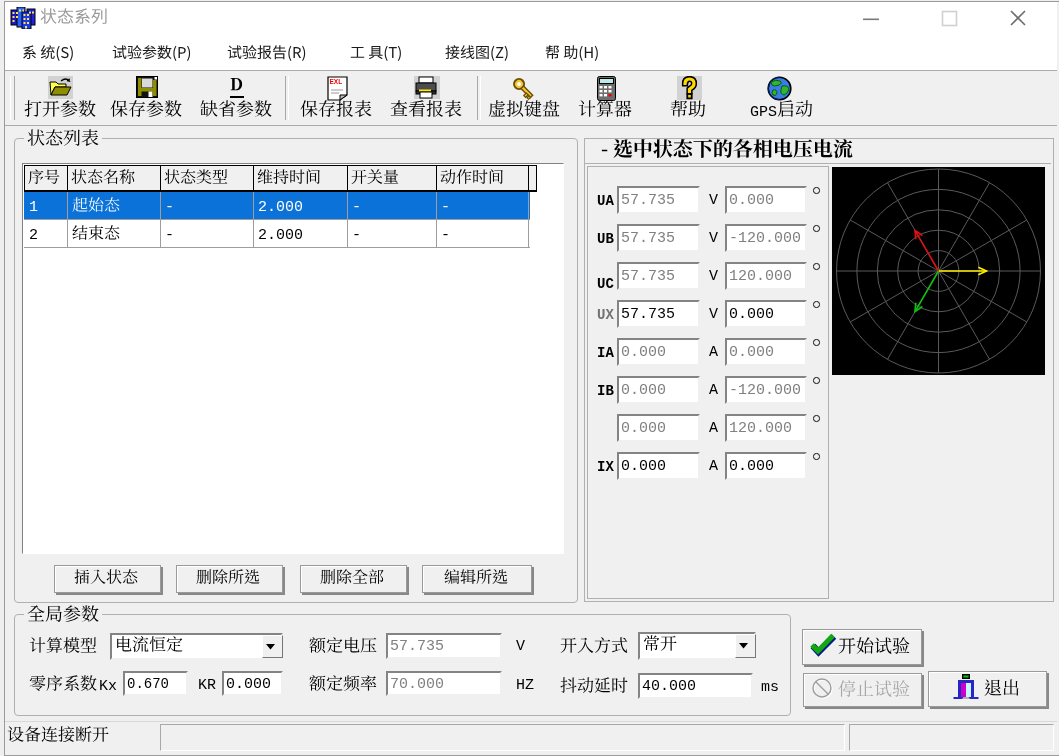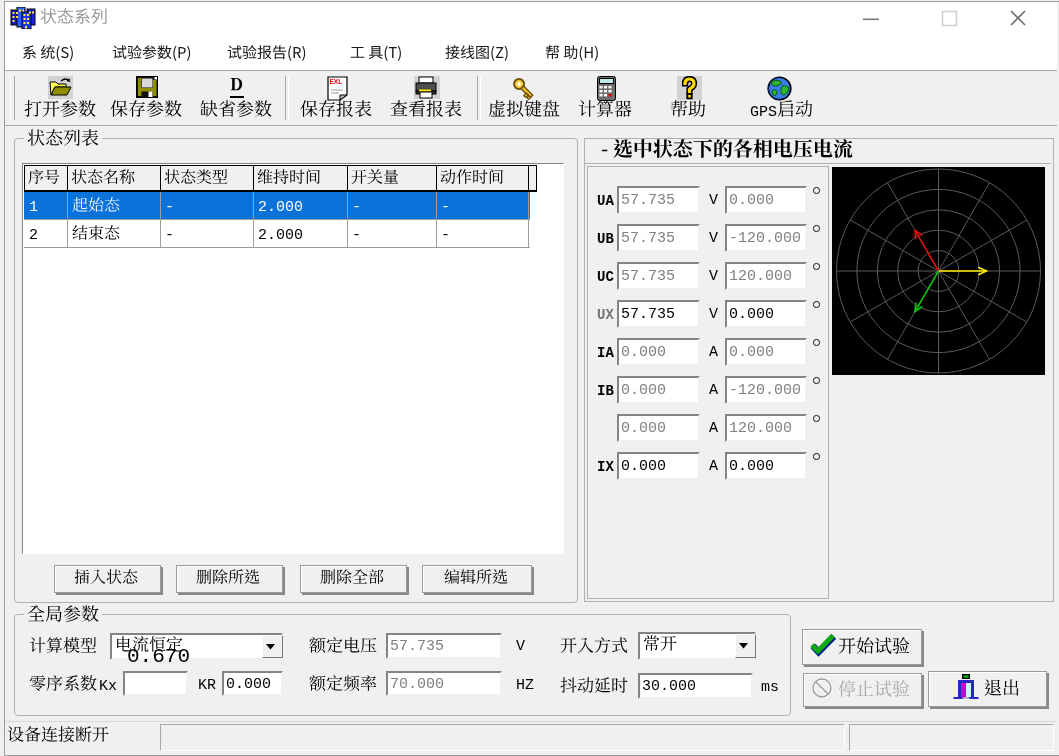--- a/index.html
+++ b/index.html
@@ -613,21 +613,21 @@
 <div style="position:absolute;left:725px;top:186px;width:82px;height:28px;background:#fff;border:2px solid;border-color:#848484 #f0f0f0 #f0f0f0 #848484;box-sizing:border-box"></div>
 <div style="position:absolute;left:729px;top:192px;font-family:'Liberation Mono',monospace;font-size:15px;font-weight:normal;color:#808080;line-height:17px;white-space:pre">0.000</div>
 <div style="position:absolute;left:813px;top:187px;width:4.5px;height:4.5px;border:1.2px solid #111;border-radius:50%"></div>
 <div style="position:absolute;left:597px;top:231px;font-family:'Liberation Mono',monospace;font-size:14px;font-weight:bold;color:#000;line-height:16px;white-space:pre">UB</div>
 <div style="position:absolute;left:617px;top:224px;width:83px;height:28px;background:#fff;border:2px solid;border-color:#848484 #f0f0f0 #f0f0f0 #848484;box-sizing:border-box"></div>
 <div style="position:absolute;left:621px;top:230px;font-family:'Liberation Mono',monospace;font-size:15px;font-weight:normal;color:#808080;line-height:17px;white-space:pre">57.735</div>
 <div style="position:absolute;left:709px;top:230px;font-family:'Liberation Mono',monospace;font-size:15px;font-weight:normal;color:#000;line-height:17px;white-space:pre">V</div>
 <div style="position:absolute;left:725px;top:224px;width:82px;height:28px;background:#fff;border:2px solid;border-color:#848484 #f0f0f0 #f0f0f0 #848484;box-sizing:border-box"></div>
 <div style="position:absolute;left:729px;top:230px;font-family:'Liberation Mono',monospace;font-size:15px;font-weight:normal;color:#808080;line-height:17px;white-space:pre">-120.000</div>
 <div style="position:absolute;left:813px;top:225px;width:4.5px;height:4.5px;border:1.2px solid #111;border-radius:50%"></div>
-<div style="position:absolute;left:597px;top:269px;font-family:'Liberation Mono',monospace;font-size:14px;font-weight:bold;color:#000;line-height:16px;white-space:pre">UC</div>
+<div style="position:absolute;left:597px;top:276px;font-family:'Liberation Mono',monospace;font-size:14px;font-weight:bold;color:#000;line-height:16px;white-space:pre">UC</div>
 <div style="position:absolute;left:617px;top:262px;width:83px;height:28px;background:#fff;border:2px solid;border-color:#848484 #f0f0f0 #f0f0f0 #848484;box-sizing:border-box"></div>
 <div style="position:absolute;left:621px;top:268px;font-family:'Liberation Mono',monospace;font-size:15px;font-weight:normal;color:#808080;line-height:17px;white-space:pre">57.735</div>
 <div style="position:absolute;left:709px;top:268px;font-family:'Liberation Mono',monospace;font-size:15px;font-weight:normal;color:#000;line-height:17px;white-space:pre">V</div>
 <div style="position:absolute;left:725px;top:262px;width:82px;height:28px;background:#fff;border:2px solid;border-color:#848484 #f0f0f0 #f0f0f0 #848484;box-sizing:border-box"></div>
 <div style="position:absolute;left:729px;top:268px;font-family:'Liberation Mono',monospace;font-size:15px;font-weight:normal;color:#808080;line-height:17px;white-space:pre">120.000</div>
 <div style="position:absolute;left:813px;top:263px;width:4.5px;height:4.5px;border:1.2px solid #111;border-radius:50%"></div>
 <div style="position:absolute;left:597px;top:307px;font-family:'Liberation Mono',monospace;font-size:14px;font-weight:bold;color:#737373;line-height:16px;white-space:pre">UX</div>
 <div style="position:absolute;left:617px;top:300px;width:83px;height:28px;background:#fff;border:2px solid;border-color:#848484 #f0f0f0 #f0f0f0 #848484;box-sizing:border-box"></div>
 <div style="position:absolute;left:621px;top:306px;font-family:'Liberation Mono',monospace;font-size:15px;font-weight:normal;color:#000;line-height:17px;white-space:pre">57.735</div>
 <div style="position:absolute;left:709px;top:306px;font-family:'Liberation Mono',monospace;font-size:15px;font-weight:normal;color:#000;line-height:17px;white-space:pre">V</div>
@@ -747,21 +747,21 @@
       <g transform="scale(0.017) translate(0,855)" fill="#000">
         <use href="#s96f6" x="0"></use>
         <use href="#s5e8f" x="1000"></use>
         <use href="#s7cfb" x="2000"></use>
         <use href="#s6570" x="3000"></use>
       </g>
     </svg>
   </div>
 <div style="position:absolute;left:99px;top:678px;font-family:'Liberation Mono',monospace;font-size:15px;font-weight:normal;color:#000;line-height:17px;white-space:pre">Kx</div>
 <div style="position:absolute;left:123px;top:671px;width:65px;height:25px;background:#fff;border:2px solid;border-color:#848484 #f0f0f0 #f0f0f0 #848484;box-sizing:border-box"></div>
-<div style="position:absolute;left:127px;top:648px;font-family:'Liberation Mono',monospace;font-size:21px;font-weight:normal;color:#000;line-height:17px;white-space:pre">0.670</div>
+<div style="position:absolute;left:127px;top:676px;font-family:'Liberation Mono',monospace;font-size:14px;font-weight:normal;color:#000;line-height:17px;white-space:pre">0.670</div>
 <div style="position:absolute;left:198px;top:677px;font-family:'Liberation Mono',monospace;font-size:15px;font-weight:normal;color:#000;line-height:17px;white-space:pre">KR</div>
 <div style="position:absolute;left:222px;top:671px;width:61px;height:25px;background:#fff;border:2px solid;border-color:#848484 #f0f0f0 #f0f0f0 #848484;box-sizing:border-box"></div>
 <div style="position:absolute;left:226px;top:676px;font-family:'Liberation Mono',monospace;font-size:15px;font-weight:normal;color:#000;line-height:17px;white-space:pre">0.000</div>
 <div style="position:absolute;left:309px;top:675px;line-height:0">
     <svg width="69" height="20" viewBox="0 0 69 20" style="overflow:visible">
       <g transform="scale(0.017) translate(0,855)" fill="#000">
         <use href="#s989d" x="0"></use>
         <use href="#s5b9a" x="1000"></use>
         <use href="#s9891" x="2000"></use>
         <use href="#s7387" x="3000"></use>
@@ -798,21 +798,21 @@
     <svg width="69" height="20" viewBox="0 0 69 20" style="overflow:visible">
       <g transform="scale(0.017) translate(0,855)" fill="#000">
         <use href="#s6296" x="0"></use>
         <use href="#s52a8" x="1000"></use>
         <use href="#s5ef6" x="2000"></use>
         <use href="#s65f6" x="3000"></use>
       </g>
     </svg>
   </div>
 <div style="position:absolute;left:638px;top:673px;width:115px;height:26px;background:#fff;border:2px solid;border-color:#848484 #f0f0f0 #f0f0f0 #848484;box-sizing:border-box"></div>
-<div style="position:absolute;left:642px;top:678px;font-family:'Liberation Mono',monospace;font-size:15px;font-weight:normal;color:#000;line-height:17px;white-space:pre">30.000</div>
+<div style="position:absolute;left:642px;top:678px;font-family:'Liberation Mono',monospace;font-size:15px;font-weight:normal;color:#000;line-height:17px;white-space:pre">40.000</div>
 <div style="position:absolute;left:761px;top:679px;font-family:'Liberation Mono',monospace;font-size:15px;font-weight:normal;color:#000;line-height:17px;white-space:pre">ms</div>
 <div style="position:absolute;left:802px;top:629px;width:118px;height:34px;background:#f0f0f0;border:1px solid #9a9a9a;box-shadow:2px 2px 0 #888, inset 1px 1px 0 #fff"></div>
 <div style="position:absolute;left:838px;top:637px;line-height:0">
     <svg width="73" height="21" viewBox="0 0 73 21" style="overflow:visible">
       <g transform="scale(0.018) translate(0,855)" fill="#000">
         <use href="#s5f00" x="0"></use>
         <use href="#s59cb" x="1000"></use>
         <use href="#s8bd5" x="2000"></use>
         <use href="#s9a8c" x="3000"></use>
       </g>

